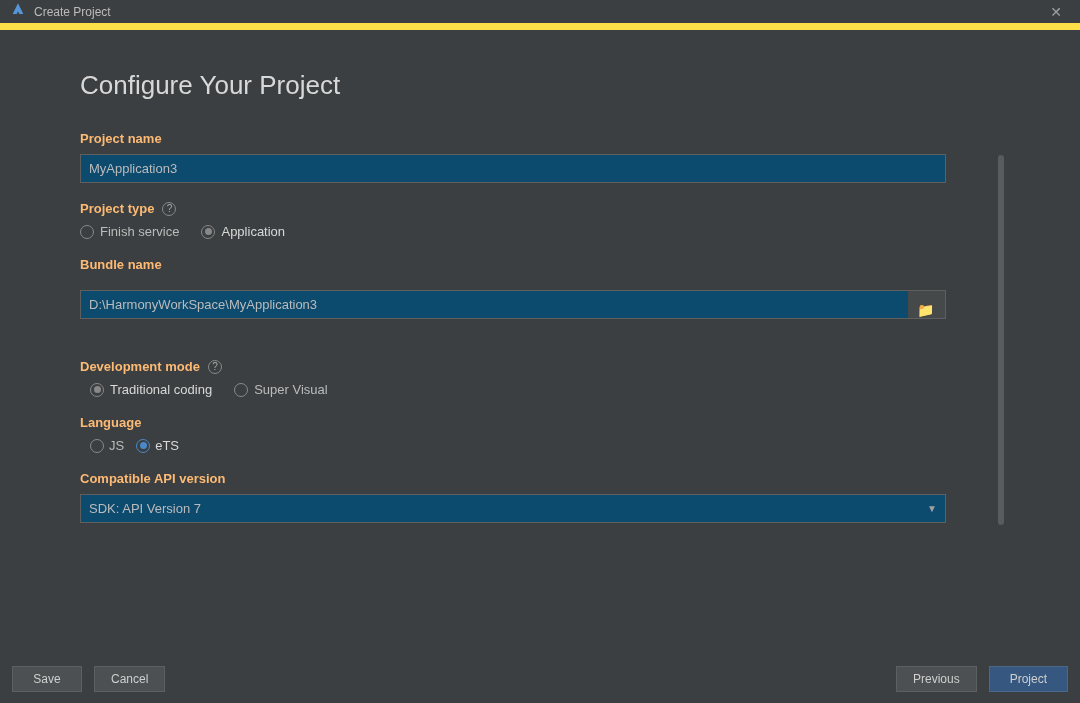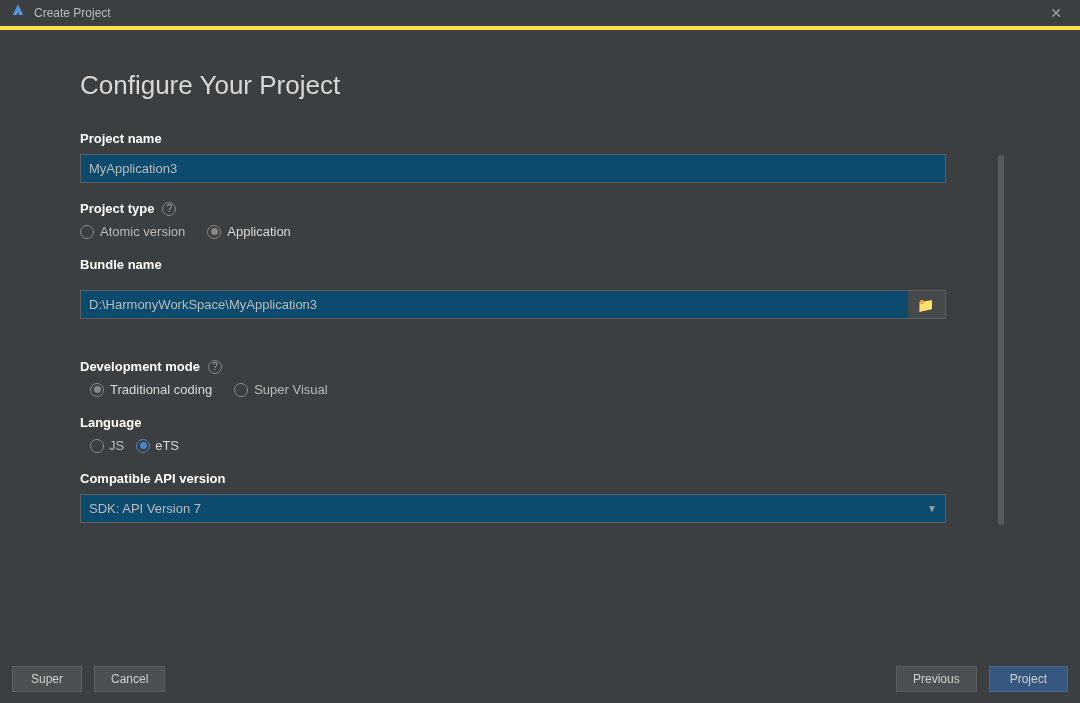--- a/index.html
+++ b/index.html
@@ -8,21 +8,21 @@
       background: #3c3f41;
       font-family: "Segoe UI", Arial, sans-serif;
       color: #bbbbbb;
       overflow: hidden;
       position: relative;
     }
     .titlebar {
       display: flex; align-items: center; justify-content: space-between;
       height: 30px; padding: 0 10px;
       background: #3c3f41;
-      border-bottom: 4px solid #fde047;
+      border-bottom: 7px solid #fde047;
     }
     .titlebar-left { display: flex; align-items: center; gap: 8px; }
     .app-icon svg { width: 16px; height: 16px; }
     .window-title { font-size: 12px; color: #bbbbbb; }
     .close-btn { color: #a0a0a0; font-size: 14px; cursor: pointer; padding: 4px 8px; }
 
     .content {
       padding: 40px 0 0 80px;
       height: calc(703px - 30px - 48px);
       position: relative;
@@ -31,39 +31,39 @@
       font-size: 26px; font-weight: 300;
       color: #d8d8d8;
       margin-bottom: 30px;
     }
     .form-area {
       width: 866px;
       padding-right: 0;
     }
     .form-row { margin-bottom: 18px; }
     .label-row { display: flex; align-items: center; gap: 8px; margin-bottom: 8px; }
-    .field-label { font-size: 13px; font-weight: 600; color: #ffffff; }
+    .field-label { font-size: 13px; font-weight: 600; color: #fdba74; }
     .help-icon {
       width: 14px; height: 14px; border-radius: 50%;
       border: 1px solid #888; color: #aaa;
       font-size: 10px; display: inline-flex;
       align-items: center; justify-content: center;
       line-height: 1;
     }
     .text-input, .select-input {
       width: 100%;
       background: #0c4a6e;
       border: 1px solid #5e6060;
       color: #bbbbbb;
       padding: 6px 8px;
       font-size: 13px;
       outline: none;
     }
     .input-with-icon {
-      display: flex; align-items: center;
+      display: flex; align-items: flex-end;
       background: #45494a;
       border: 1px solid #5e6060;
     }
     .input-with-icon .text-input { border: none; }
     .folder-icon { padding: 0 10px; color: #7a7a7a; font-size: 14px; cursor: pointer; }
 
     .radio-group { display: flex; align-items: center; gap: 22px; }
     .radio-item { display: flex; align-items: center; gap: 6px; cursor: pointer; }
     .radio-item.compact { gap: 5px; }
     .radio-circle {
@@ -150,21 +150,21 @@
     </div>
 
     <div class="form-row">
       <div class="label-row">
         <span class="field-label">Project type</span>
         <span class="help-icon">?</span>
       </div>
       <div class="radio-group">
         <div class="radio-item">
           <span class="radio-circle"></span>
-          <span class="radio-label">Atomic version</span>
+          <span class="radio-label">Finish service</span>
         </div>
         <div class="radio-item">
           <span class="radio-circle checked"></span>
           <span class="radio-label active">Application</span>
         </div>
       </div>
     </div>
 
     <div class="form-row">
       <div class="label-row">
@@ -222,20 +222,20 @@
       </div>
     </div>
 
   </div>
 
   <div class="scrollbar"></div>
 </div>
 
 <div class="footer">
   <div class="footer-left">
-    <div class="btn">Super</div>
+    <div class="btn">Save</div>
     <div class="btn">Cancel</div>
   </div>
   <div class="footer-right">
     <div class="btn">Previous</div>
     <div class="btn primary">Project</div>
   </div>
 </div>
 
 </body></html>

